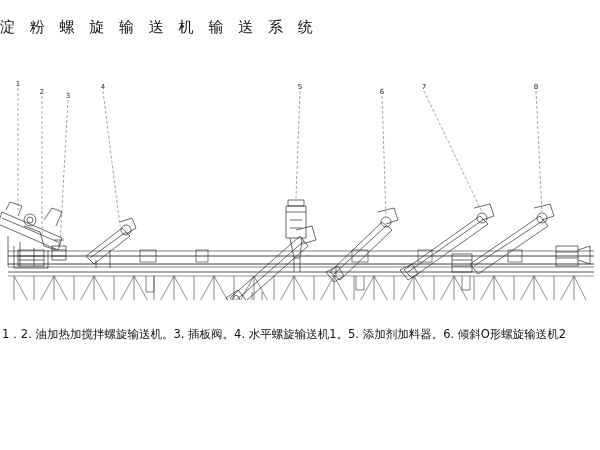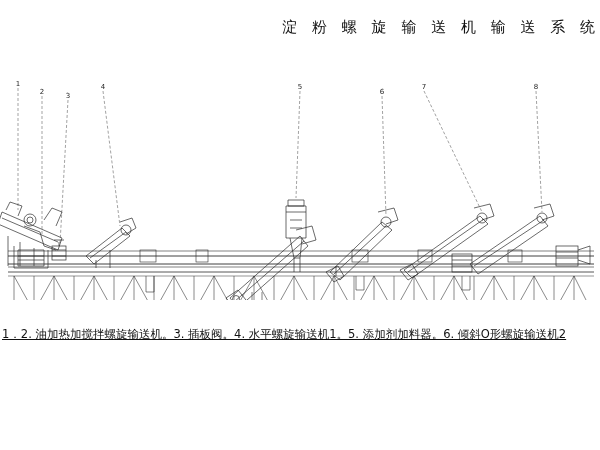--- a/index.html
+++ b/index.html
@@ -19,21 +19,21 @@
     position: relative;
     width: 600px;
     height: 450px;
     background: #fff;
   }
   #title {
     position: absolute;
     top: 18px;
     left: 0;
     width: 600px;
-    text-align: right;
+    text-align: left;
     font-size: 15px;
     letter-spacing: 5px;
     font-weight: 500;
     color: #111;
     white-space: nowrap;
   }
   #drawing {
     position: absolute;
     top: 60px;
     left: 0;
@@ -61,21 +61,20 @@
     width: 600px;
     padding: 0 2px;
     box-sizing: border-box;
     font-size: 11.5px;
     line-height: 19px;
     color: #111;
   }
   .legend-line {
     white-space: nowrap;
     overflow: hidden;
-    text-decoration: underline;
   }
 </style>
 </head>
 <body>
 
 <div id="page">
 
   <div id="title">淀 粉 螺 旋 输 送 机 输 送 系 统</div>
 
   <svg id="drawing" viewBox="0 0 600 240">

